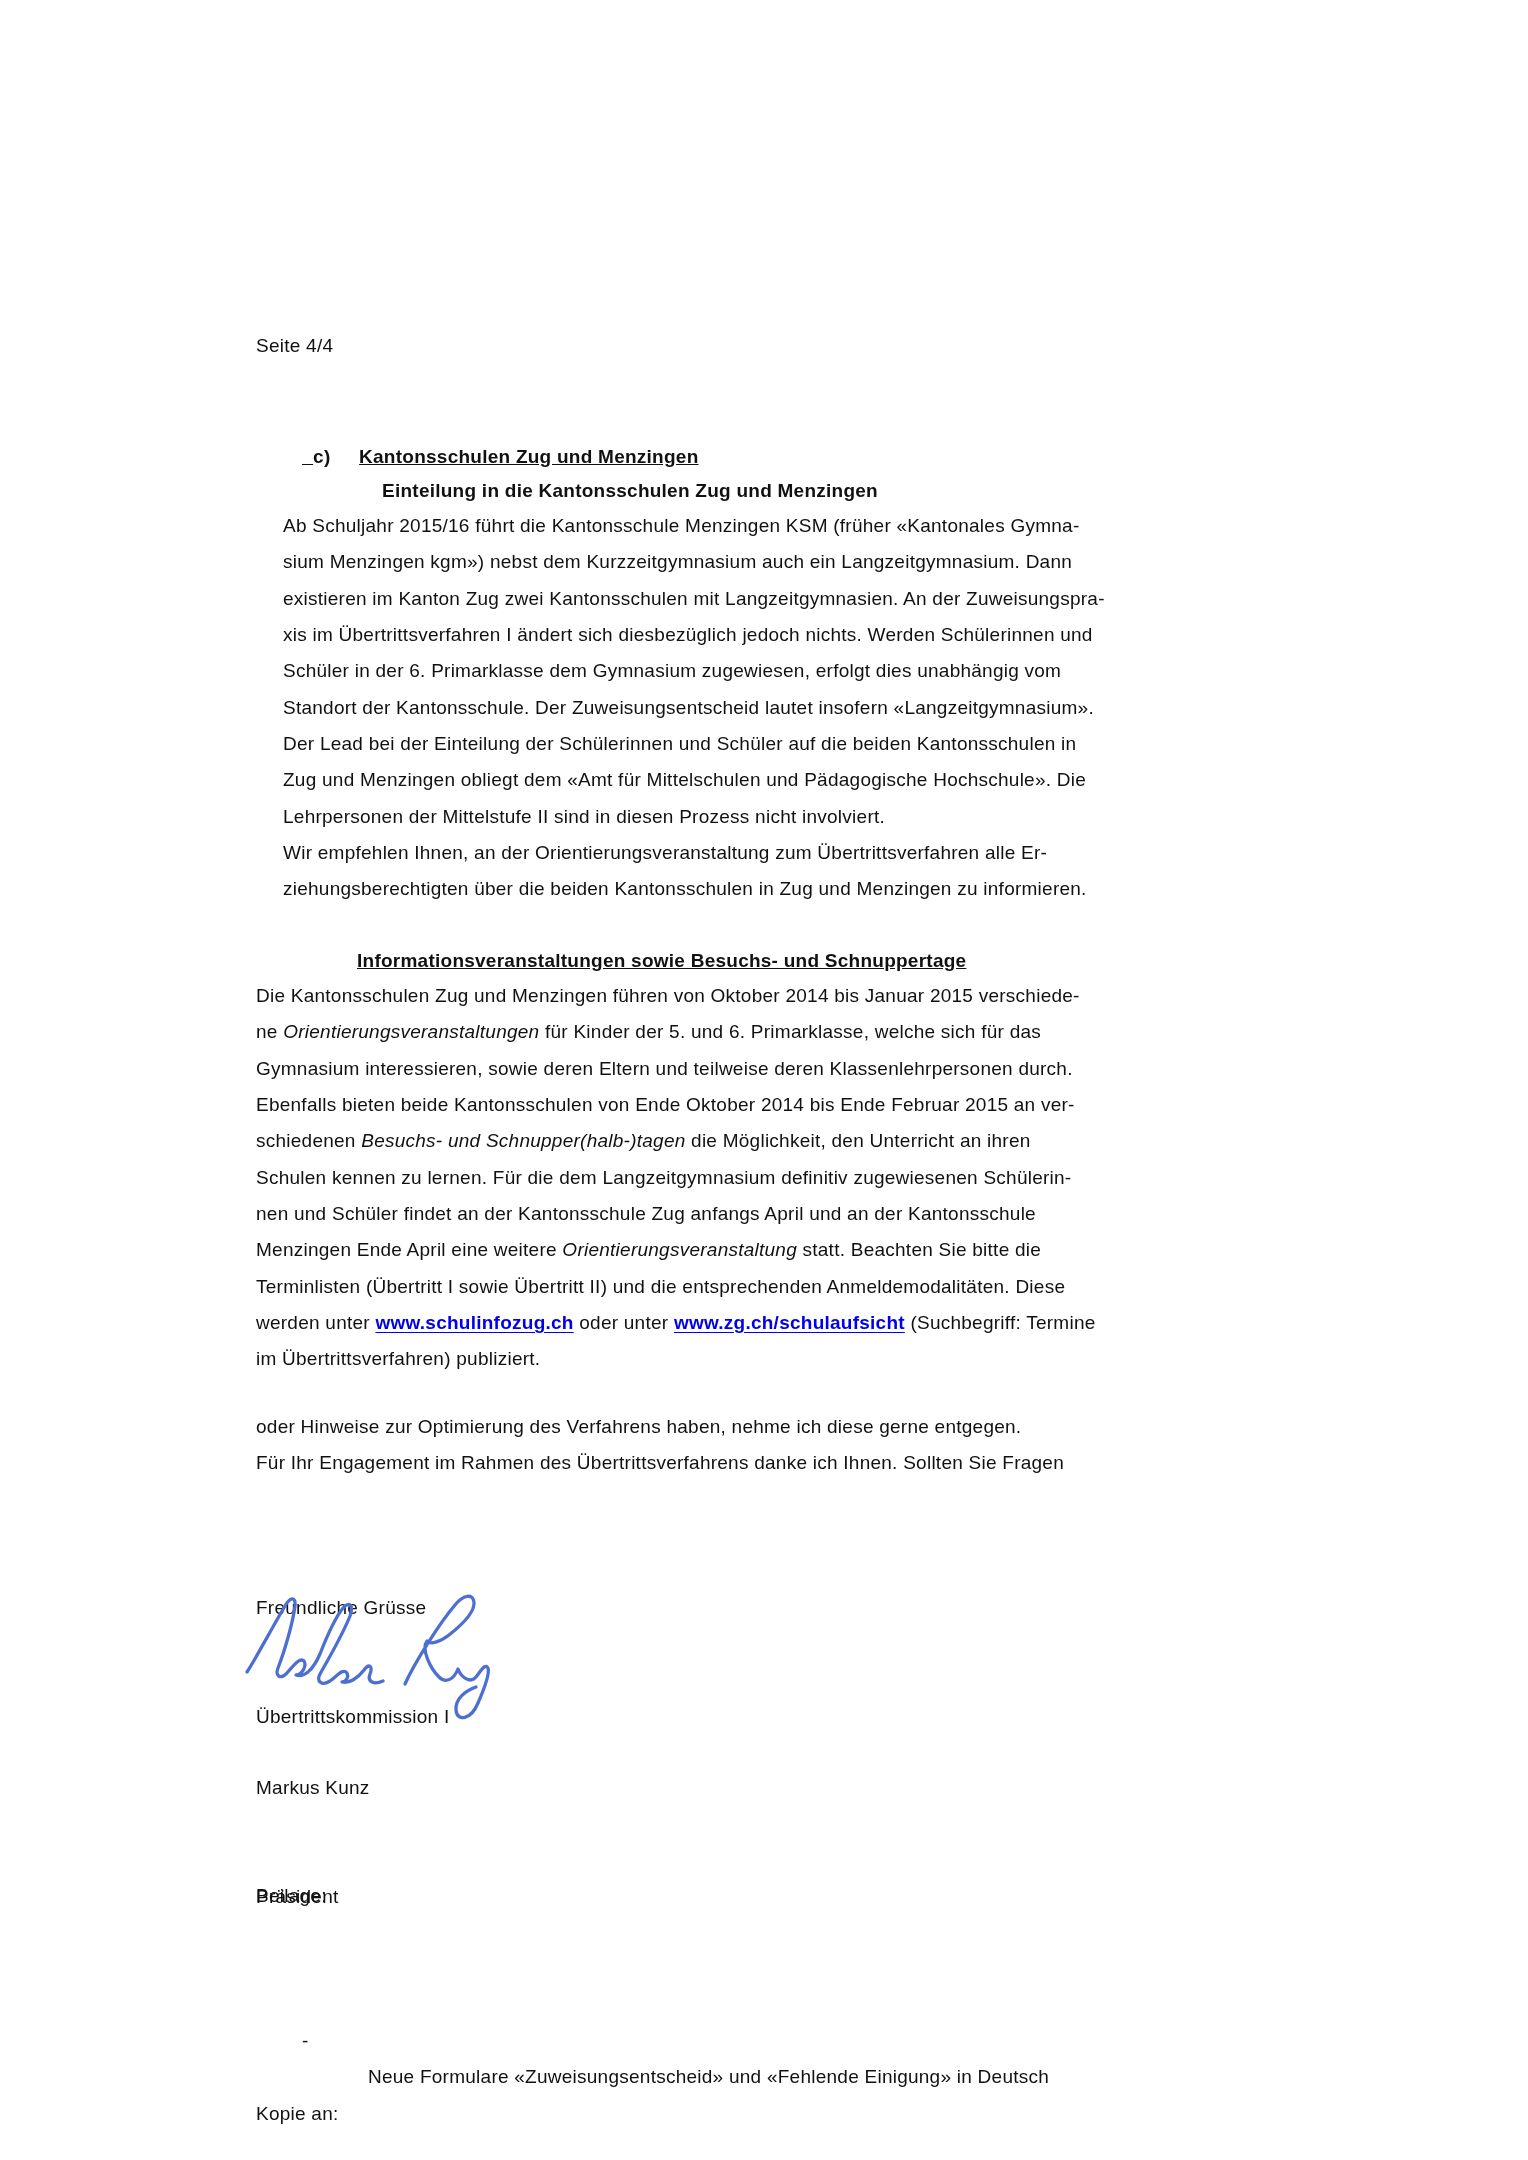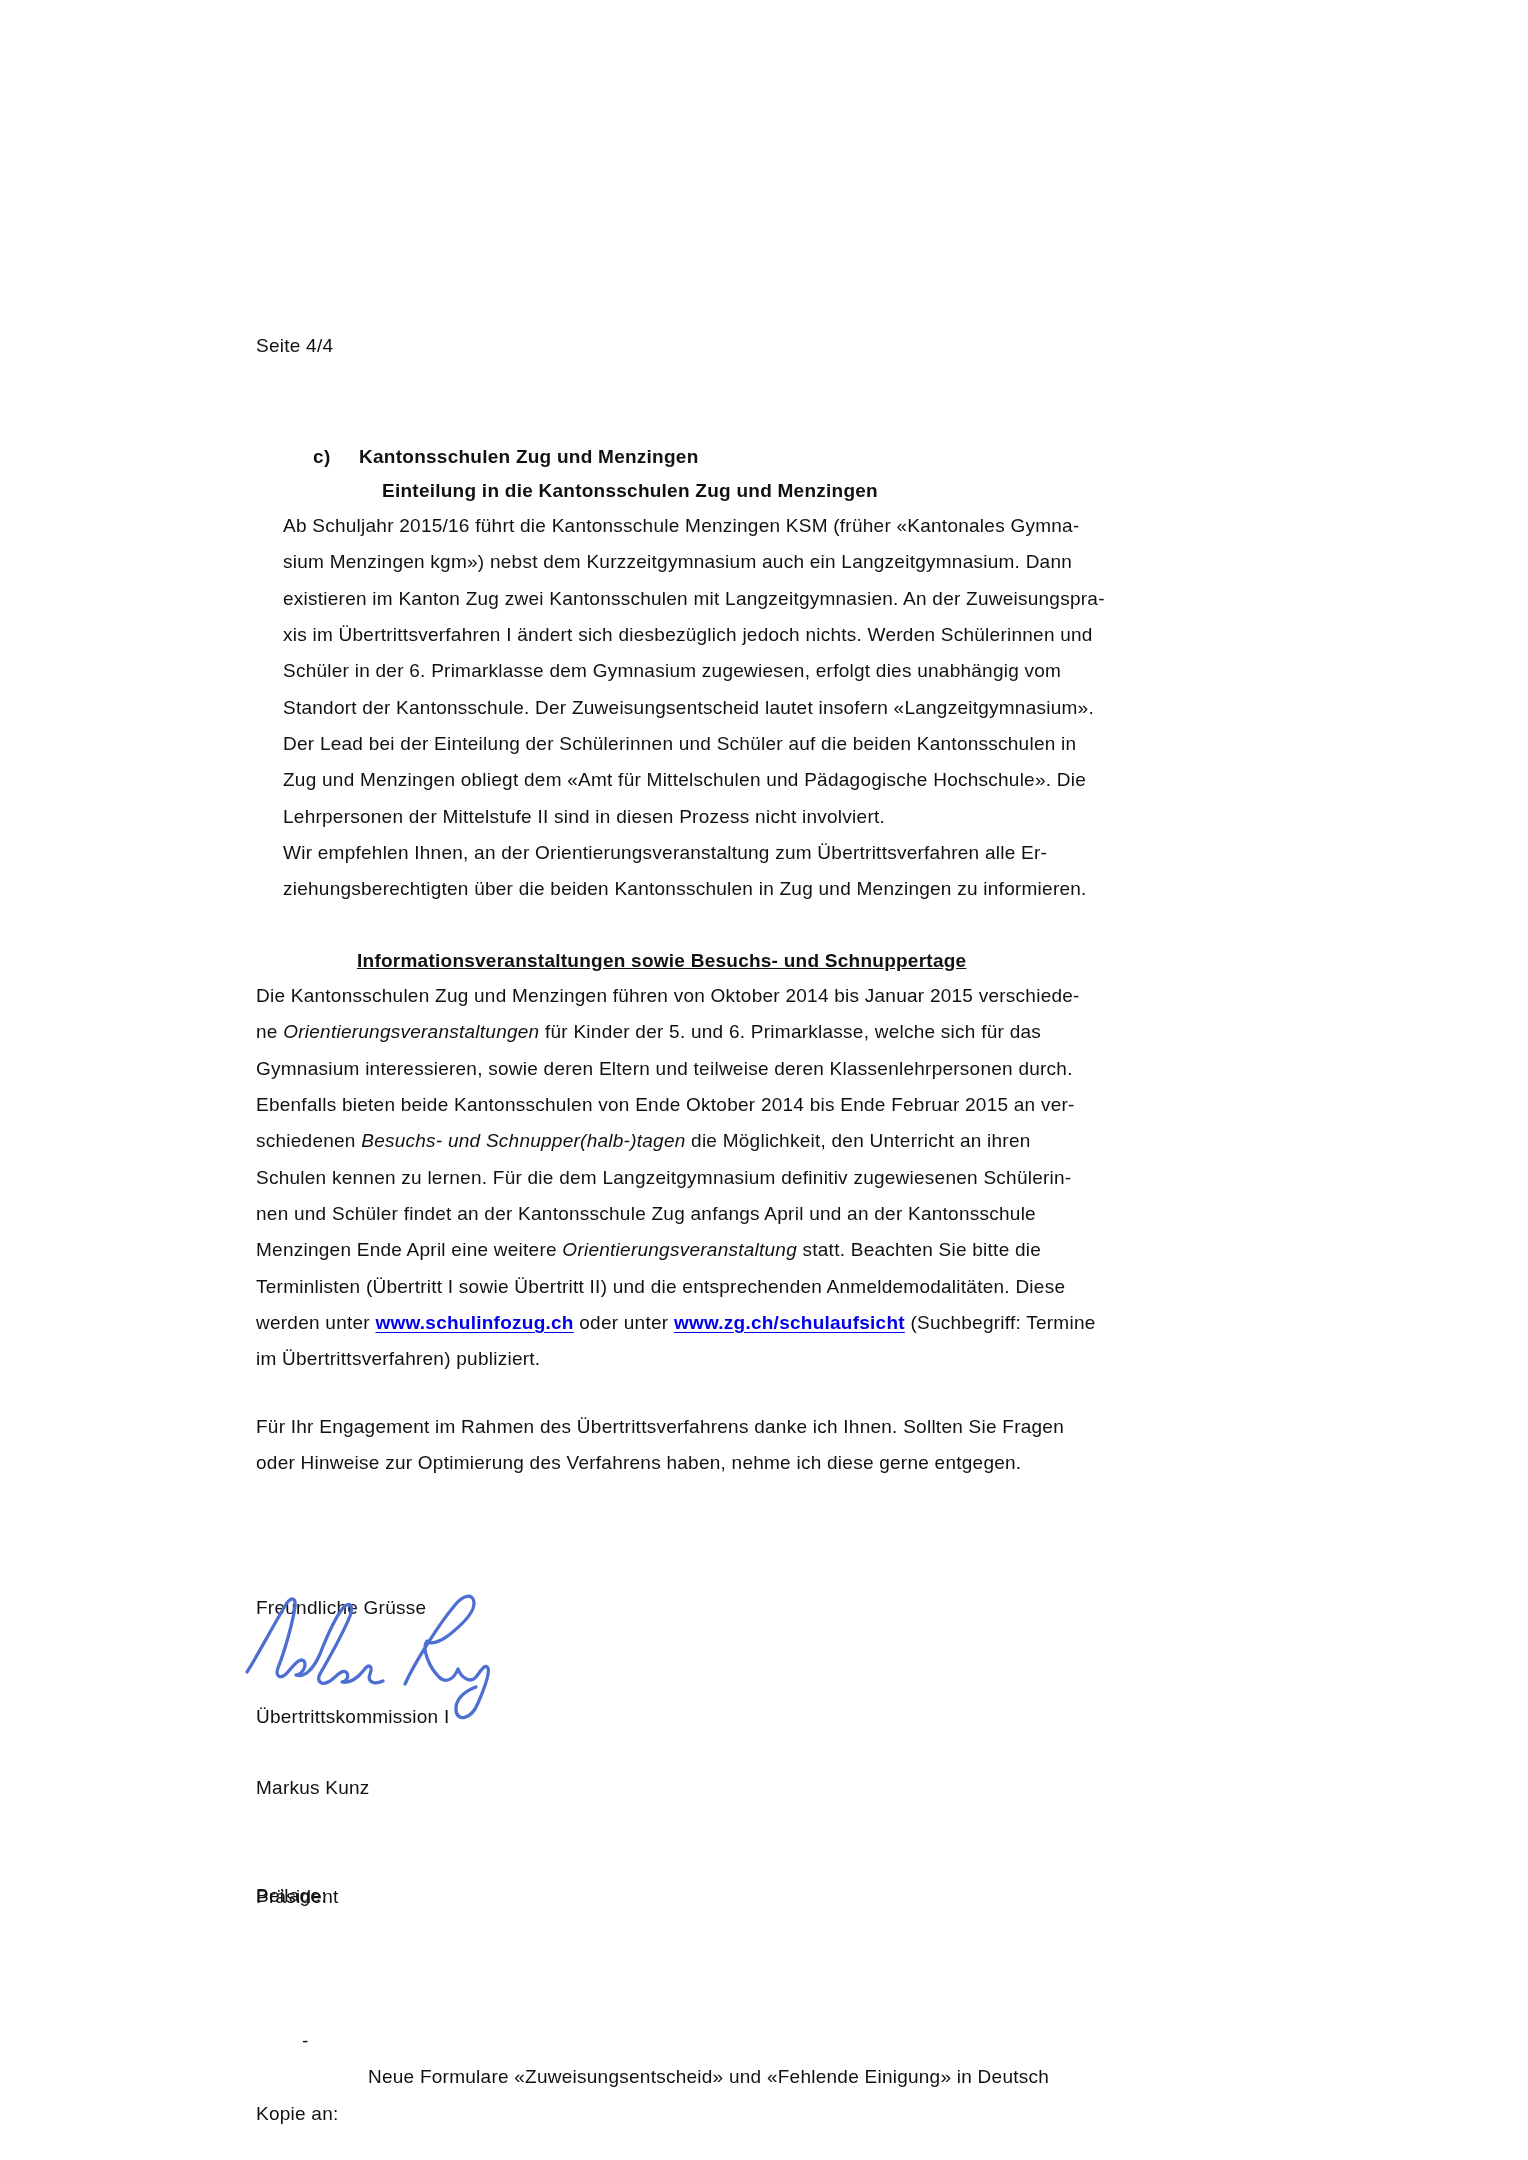--- a/index.html
+++ b/index.html
@@ -24,21 +24,21 @@
   a.doc-link, .doc-link {
     color: var(--link, #0000ee);
     text-decoration: underline;
     text-underline-offset: 3px;
     cursor: pointer;
     font-weight: bold;
   }
   
   #seite { left: 256px; top: 328px; }
   
-  #heading-c { left: 302px; top: 403px; }
+  #heading-c { left: 302px; top: 403px; text-decoration: underline; }
   #heading-c .marker { display: inline-block; width: 46px; }
   
   #sub1 { left: 348px; top: 473px; margin-left: 34px; }
   #sub2 { left: 357px; top: 943px; text-decoration: underline; }
   
   #para1 { left: 256px; top: 508px; margin-left: 27px; }
   #para2 { left: 256px; top: 978px; }
   #para3 { left: 256px; top: 1409px; }
   
   #salutation { left: 256px; top: 1517px; }
@@ -68,21 +68,21 @@
 <div id="heading-c" class="abs txt bold">
   <span class="marker">c)</span><span>Kantonsschulen Zug und Menzingen</span>
 </div>
 
 <div id="sub1" class="abs txt bold">Einteilung in die Kantonsschulen Zug und Menzingen</div>
 <div id="para1" class="abs txt para"><div class="line"><span>Ab Schuljahr 2015/16 führt die Kantonsschule Menzingen KSM (früher «Kantonales Gymna-</span></div><div class="line"><span>sium Menzingen kgm») nebst dem Kurzzeitgymnasium auch ein Langzeitgymnasium. Dann</span></div><div class="line"><span>existieren im Kanton Zug zwei Kantonsschulen mit Langzeitgymnasien. An der Zuweisungspra-</span></div><div class="line"><span>xis im Übertrittsverfahren I ändert sich diesbezüglich jedoch nichts. Werden Schülerinnen und</span></div><div class="line"><span>Schüler in der 6. Primarklasse dem Gymnasium zugewiesen, erfolgt dies unabhängig vom</span></div><div class="line"><span>Standort der Kantonsschule. Der Zuweisungsentscheid lautet insofern «Langzeitgymnasium».</span></div><div class="line"><span>Der Lead bei der Einteilung der Schülerinnen und Schüler auf die beiden Kantonsschulen in</span></div><div class="line"><span>Zug und Menzingen obliegt dem «Amt für Mittelschulen und Pädagogische Hochschule». Die</span></div><div class="line"><span>Lehrpersonen der Mittelstufe II sind in diesen Prozess nicht involviert.</span></div><div class="line"><span>Wir empfehlen Ihnen, an der Orientierungsveranstaltung zum Übertrittsverfahren alle Er-</span></div><div class="line"><span>ziehungsberechtigten über die beiden Kantonsschulen in Zug und Menzingen zu informieren.</span></div></div>
 
 <div id="sub2" class="abs txt bold">Informationsveranstaltungen sowie Besuchs- und Schnuppertage</div>
 <div id="para2" class="abs txt para"><div class="line"><span>Die Kantonsschulen Zug und Menzingen führen von Oktober 2014 bis Januar 2015 verschiede-</span></div><div class="line"><span>ne </span><span class="it">Orientierungsveranstaltungen</span><span> für Kinder der 5. und 6. Primarklasse, welche sich für das</span></div><div class="line"><span>Gymnasium interessieren, sowie deren Eltern und teilweise deren Klassenlehrpersonen durch.</span></div><div class="line"><span>Ebenfalls bieten beide Kantonsschulen von Ende Oktober 2014 bis Ende Februar 2015 an ver-</span></div><div class="line"><span>schiedenen </span><span class="it">Besuchs- und Schnupper(halb-)tagen</span><span> die Möglichkeit, den Unterricht an ihren</span></div><div class="line"><span>Schulen kennen zu lernen. Für die dem Langzeitgymnasium definitiv zugewiesenen Schülerin-</span></div><div class="line"><span>nen und Schüler findet an der Kantonsschule Zug anfangs April und an der Kantonsschule</span></div><div class="line"><span>Menzingen Ende April eine weitere </span><span class="it">Orientierungsveranstaltung</span><span> statt. Beachten Sie bitte die</span></div><div class="line"><span>Terminlisten (Übertritt I sowie Übertritt II) und die entsprechenden Anmeldemodalitäten. Diese</span></div><div class="line"><span>werden unter </span><a class="doc-link" href="#">www.schulinfozug.ch</a><span> oder unter </span><a class="doc-link" href="#">www.zg.ch/schulaufsicht</a><span> (Suchbegriff: Termine</span></div><div class="line"><span>im Übertrittsverfahren) publiziert.</span></div></div>
 
-<div id="para3" class="abs txt para"><div class="line"><span>Für Ihr Engagement im Rahmen des Übertrittsverfahrens danke ich Ihnen. Sollten Sie Fragen</span></div><div class="line"><span>oder Hinweise zur Optimierung des Verfahrens haben, nehme ich diese gerne entgegen.</span></div></div>
+<div id="para3" class="abs txt para"><div class="line"><span>oder Hinweise zur Optimierung des Verfahrens haben, nehme ich diese gerne entgegen.</span></div><div class="line"><span>Für Ihr Engagement im Rahmen des Übertrittsverfahrens danke ich Ihnen. Sollten Sie Fragen</span></div></div>
 
 <div id="salutation" class="abs txt">
   <div>Freundliche Grüsse</div>
   <div>Übertrittskommission I</div>
 </div>
 
 <svg id="signature" class="abs" viewBox="0 0 262 136" aria-hidden="true">
   <path d="M4 80 C12 68 30 34 42 14 C47 5 53 4 52 14 C50 30 42 58 35 76 C32 84 37 88 44 81
            C51 73 57 65 61 69 C64 74 59 83 53 83 C61 86 70 78 77 62 C84 44 92 26 100 16
            C106 9 111 13 107 24 C99 44 86 66 77 82 C73 90 79 94 87 89 C94 84 99 77 103 80

